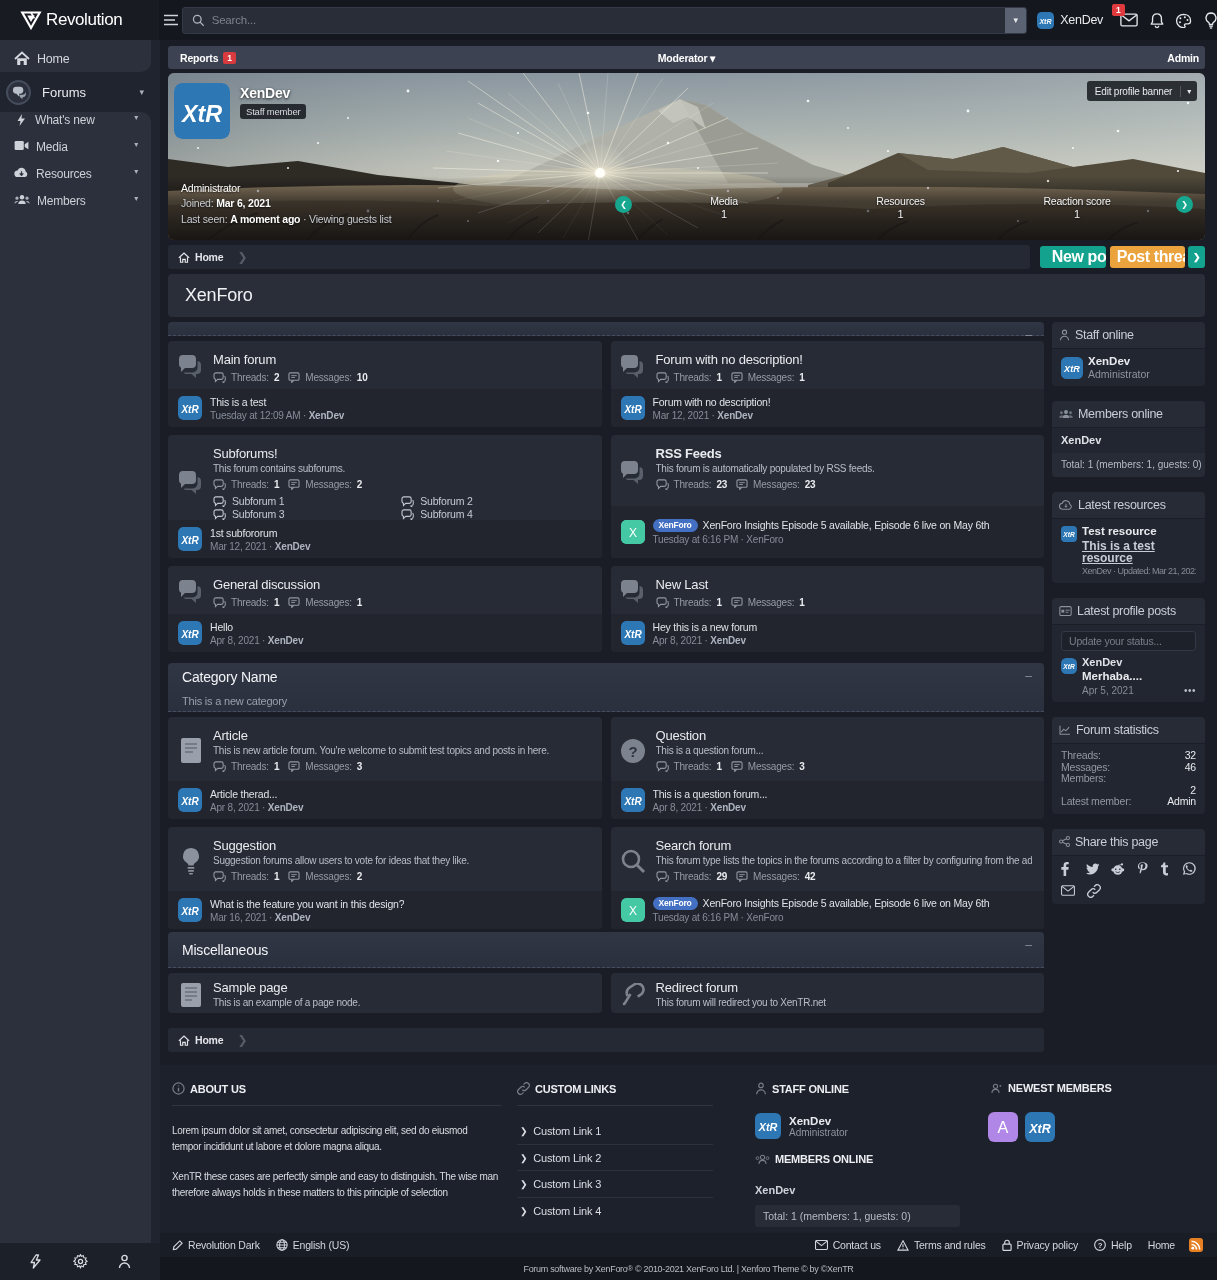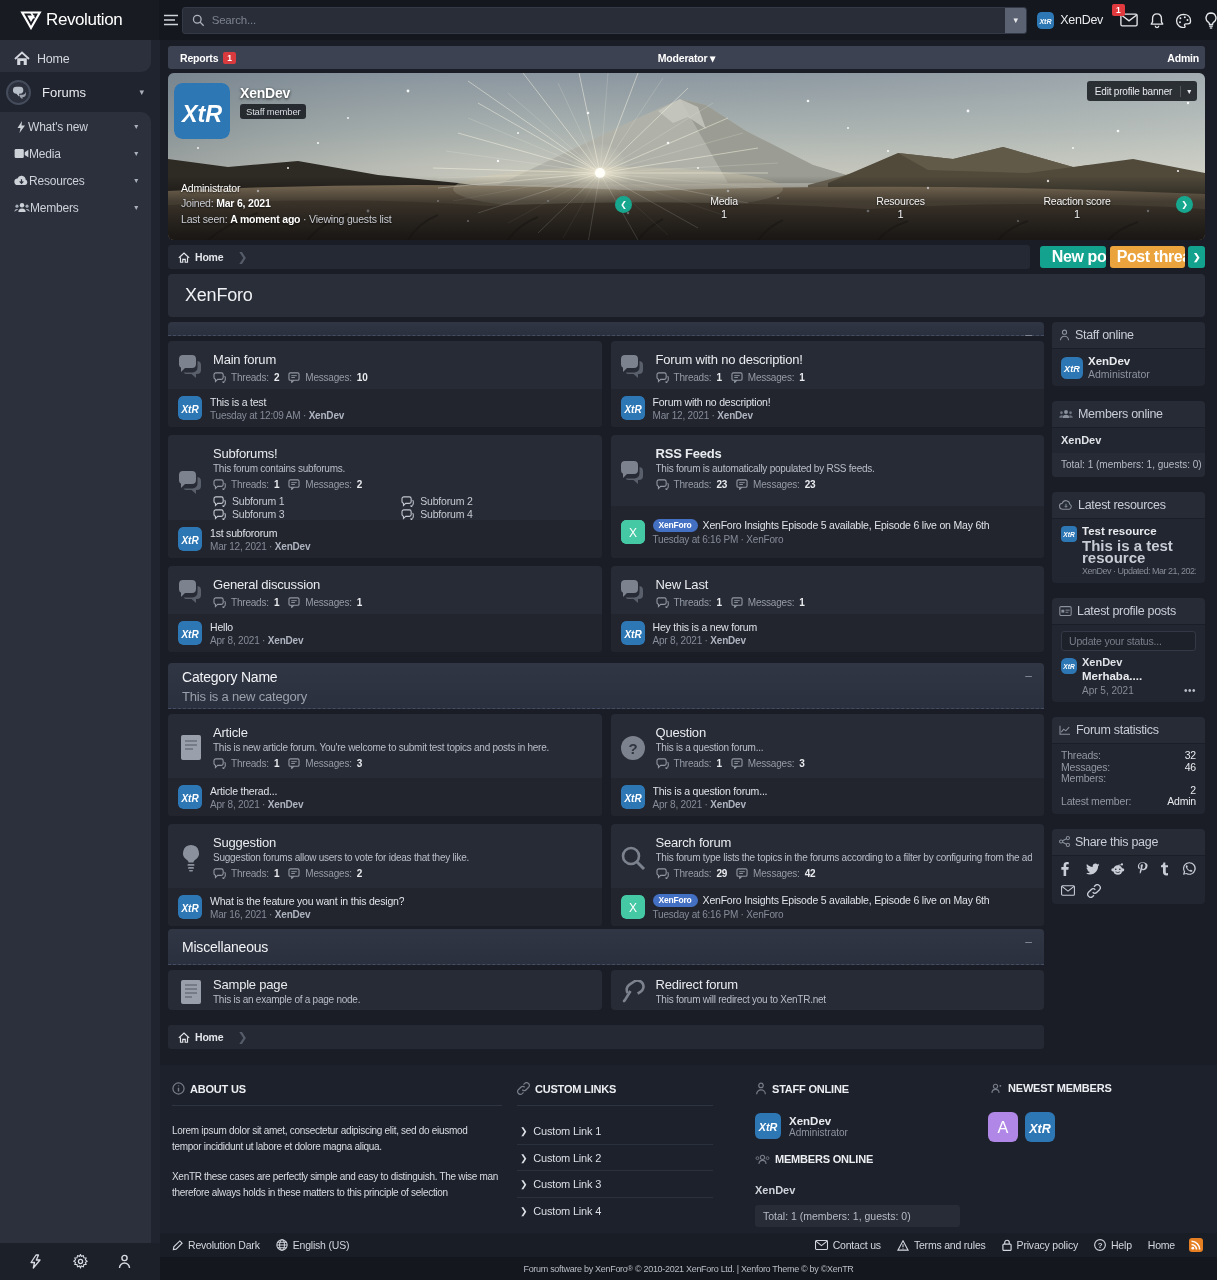--- a/index.html
+++ b/index.html
@@ -20,21 +20,21 @@
 .hicon { position:relative; color:#e4e6ea; display:flex; }
 .badge-red { position:absolute; top:-9px; left:-8px; background:#e0393e; color:#fff; font-size:8.5px; border-radius:2px; padding:1px 4px; font-weight:700; }
 
 
 .sidebar { position:fixed; top:40px; left:0; width:160px; height:1203px; background:#20242e; z-index:40; }
 .side-panel { position:absolute; left:0; top:0; width:151px; }
 .sp1 { height:32px; background:#2b303c; border-radius:0 0 10px 0; }
 .sp-home { display:flex; align-items:center; height:32px; padding-top:5px; padding-left:14px; color:#d4d7dd; font-size:12.5px; gap:7px; letter-spacing:-0.2px; }
 .sp-act { height:40px; display:flex; align-items:center; }
 .sp2 { position:absolute; top:72px; left:0; width:151px; height:1131px; background:#2b303c; border-radius:0 10px 0 0; padding-top:1px; }
-.snav { display:flex; align-items:center; height:27px; padding-left:14px; color:#cdd1d8; font-size:12px; position:relative; letter-spacing:-0.2px; }
+.snav { display:flex; height:27px; padding-left:14px; color:#cdd1d8; font-size:12px; gap:7px; position:relative; letter-spacing:-0.2px; }
 .snav .chev { position:absolute; right:13px; color:#aab0ba; font-size:8px; }
 .circ { width:25px; height:25px; border-radius:50%; background:#2b303c; border:2px solid #454c5c; margin-left:6px; display:flex; align-items:center; justify-content:center; flex:0 0 25px; }
 .side-foot { position:absolute; top:1203px; left:0; width:160px; height:37px; background:#1c2029; display:flex; align-items:center; padding:0 29px; justify-content:space-between; }
 
 
 .main { position:absolute; left:160px; top:40px; width:1057px; }
 .inner { padding:6px 12px 0 8px; }
 
 .modbar { height:23px; background:#3d4252; border-radius:3px; display:flex; align-items:center; padding:0 6px 0 12px; color:#fff; font-size:10.5px; font-weight:700; position:relative; letter-spacing:-0.2px; }
 .modbar .rb { background:#d83a3e; border-radius:2px; font-size:8.5px; padding:1px 4px; margin-left:5px; font-weight:700; }
@@ -78,21 +78,21 @@
 
 
 .cat { margin-bottom:11px; }
 .cat1 { margin-bottom:3px; }
 .cat1 .node-top { padding-bottom:9px; }
 .cat1 .cat-h { padding-top:6px; padding-bottom:4px; }
 .catm .cat-h { padding-top:10px; padding-bottom:9px; }
 .catm .node-top { padding-top:8px; padding-bottom:5px; }
 .cat-h { background:linear-gradient(180deg,#303644 0%,#2a303d 100%); border-radius:4px 4px 0 0; padding:7px 14px 6px; border-bottom:1px dashed rgba(140,160,200,.22); position:relative; }
 .cat-h .t { color:#f2f3f6; font-size:14px; letter-spacing:-0.2px; }
-.cat-h .d { color:#9aa0ac; font-size:13px; margin-top:4px; letter-spacing:-0.2px; }
+.cat-h .d { color:#9aa0ac; font-size:11px; margin-top:10px; letter-spacing:-0.2px; }
 .cat-h .min { position:absolute; right:12px; top:6px; color:#8a8f9b; font-size:12px; }
 .nodes { display:grid; grid-template-columns:1fr 1fr; gap:8px 9px; margin-top:5px; }
 .node { background:#272b35; border-radius:4px; overflow:hidden; display:flex; flex-direction:column; }
 .node-top { display:flex; padding:12px 12px 6px 0; flex:1; }
 .node-ic { width:45px; flex:0 0 45px; display:flex; justify-content:center; align-self:center; }
 .node-body { margin-left:0; flex:1; min-width:0; }
 .node-t { color:#e9ebef; font-size:13px; line-height:14px; letter-spacing:-0.2px; white-space:nowrap; }
 .node-d { color:#b9bec8; font-size:10px; line-height:11px; margin-top:2px; letter-spacing:-0.25px; white-space:nowrap; overflow:hidden; }
 .node-stats { display:flex; margin-top:5px; color:#959ba6; font-size:10px; line-height:11px; letter-spacing:-0.2px; }
 .node-stats b { color:#e9ebef; }
@@ -929,21 +929,21 @@
                 <path d="M8 4.5 L8 8.5 M6.3 7 L8 8.8 L9.7 7" stroke="#8a909c" stroke-width="1.2" fill="none"></path>
               </svg>Latest resources</div>
         <div class="wg-b">
           <div class="wg-row" style="align-items:flex-start;">
             <svg width="16" height="16" viewBox="0 0 24 24" style="flex:0 0 16px; margin-top:1px;">
                   <rect width="24" height="24" rx="6" fill="#2e77b5"></rect>
                   <text x="12" y="16.5" font-size="10" fill="#fff" text-anchor="middle" font-weight="bold" font-style="italic">XtR</text>
                 </svg>
             <div style="min-width:0;">
               <div style="color:#e8eaee; font-size:11.5px; line-height:13px; font-weight:700;">Test resource</div>
-              <div style="color:#c8ccd4; font-size:15px; line-height:12px; margin-top:2px; font-weight:700;">This is a test resource</div>
+              <div style="color:#c8ccd4; font-size:12px; line-height:12px; margin-top:2px; font-weight:700;text-decoration:underline;">This is a test resource</div>
               <div style="color:#858b97; font-size:9px; line-height:11px; margin-top:2px; letter-spacing:-0.5px; white-space:nowrap; overflow:hidden;">XenDev · Updated: Mar 21, 2021</div>
             </div>
           </div>
         </div>
       </div>
 
       <div class="widget">
         <div class="wg-h"><svg width="13" height="10" viewBox="0 0 15 12">
                 <rect x="0.7" y="0.7" width="13.6" height="10.6" rx="1.5" fill="none" stroke="#8a909c" stroke-width="1.3"></rect>
                 <rect x="2.6" y="4.5" width="3.4" height="3.4" fill="#8a909c"></rect>

